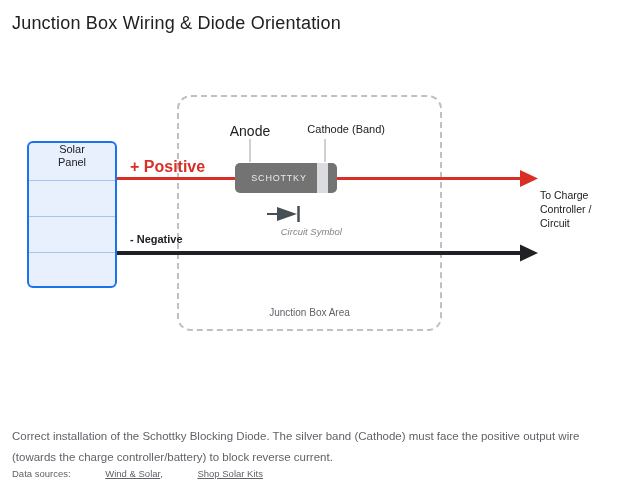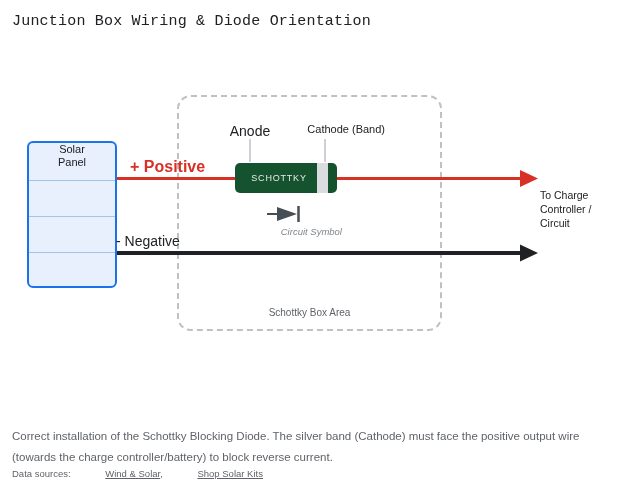--- a/index.html
+++ b/index.html
@@ -1,38 +1,38 @@
 <!DOCTYPE html>
 <html><head>
 <meta charset="utf-8">
 <style>
   html,body{margin:0;padding:0;background:#ffffff;}
   body{width:620px;height:495px;position:relative;overflow:hidden;
        font-family:"Liberation Sans", sans-serif;color:#202124;}
   .abs{position:absolute;}
 
-  .title{left:12px;top:13px;font-size:15px;font-weight:500;letter-spacing:.2px;color:#202124;font-family:Liberation Mono, monospace;}
+  .title{left:12px;top:13px;font-size:18px;font-weight:500;letter-spacing:.2px;color:#202124;}
 
   
   .jbox{left:177px;top:95px;width:261px;height:232px;border:2px dashed #bdc1c6;border-radius:14px;}
   .jbox-label{left:177px;top:307px;width:265px;text-align:center;font-size:10px;color:#5f6368;}
 
   
   .panel{left:27px;top:141px;width:86px;height:143px;background:#e8f0fe;border:2px solid #1a73e8;
          border-radius:6px;}
   .panel-line{position:absolute;left:0;width:100%;height:1px;background:#a6c3ea;}
   .panel-label{position:absolute;left:0;top:0;width:100%;height:100%;display:flex;flex-direction:column;
          align-items:center;justify-content:flex-start;font-size:11px;line-height:13px;color:#202124;}
 
   
   .pos-label{left:130px;top:158px;font-size:16px;font-weight:700;color:#d93025;}
-  .neg-label{left:116px;top:233px;font-size:14px;font-weight:400;color:#202124;}
+  .neg-label{left:130px;top:233px;font-size:11px;font-weight:700;color:#202124;}
 
   
-  .diode{left:235px;top:163px;width:102px;height:30px;background:#14532d;border-radius:5px;overflow:hidden;}
+  .diode{left:235px;top:163px;width:102px;height:30px;background:#737373;border-radius:5px;overflow:hidden;}
   .diode-band{position:absolute;left:82px;top:0;width:11px;height:30px;background:#dadce0;}
   .diode-text{position:absolute;left:6px;top:0;width:76px;height:30px;line-height:30px;text-align:center;
          color:#e8eaed;font-size:9px;letter-spacing:.8px;}
 
   .anode-label{left:220px;top:123px;width:60px;text-align:center;font-size:14px;color:#202124;}
   .cathode-label{left:263px;top:123px;width:122px;text-align:right;font-size:11px;color:#202124;}
 
   .circuit-caption{left:238px;top:226px;width:104px;text-align:right;font-style:italic;
          font-size:9.5px;color:#80868b;}
 
@@ -43,21 +43,21 @@
   .sources a{color:#5f6368;text-decoration:underline;cursor:pointer;margin-left:32px;}
 
   svg.overlay{position:absolute;left:0;top:0;pointer-events:none;}
 </style>
 </head>
 <body>
 
 <div class="abs title">Junction Box Wiring &amp; Diode Orientation</div>
 
 <div class="abs jbox"></div>
-<div class="abs jbox-label">Schottky Box Area</div>
+<div class="abs jbox-label">Junction Box Area</div>
 
 <svg class="overlay" width="620" height="420" viewBox="0 0 620 420">
 
   <line x1="115" y1="178.5" x2="522" y2="178.5" stroke="#d93025" stroke-width="3"></line>
   <polygon points="520,170 520,187 538,178.5" fill="#d93025"></polygon>
 
   <line x1="115" y1="253" x2="522" y2="253" stroke="#202124" stroke-width="4"></line>
   <polygon points="520,244.5 520,261.5 538,253" fill="#202124"></polygon>
 
   <line x1="250" y1="139" x2="250" y2="162" stroke="#bdc1c6" stroke-width="1.5"></line>

